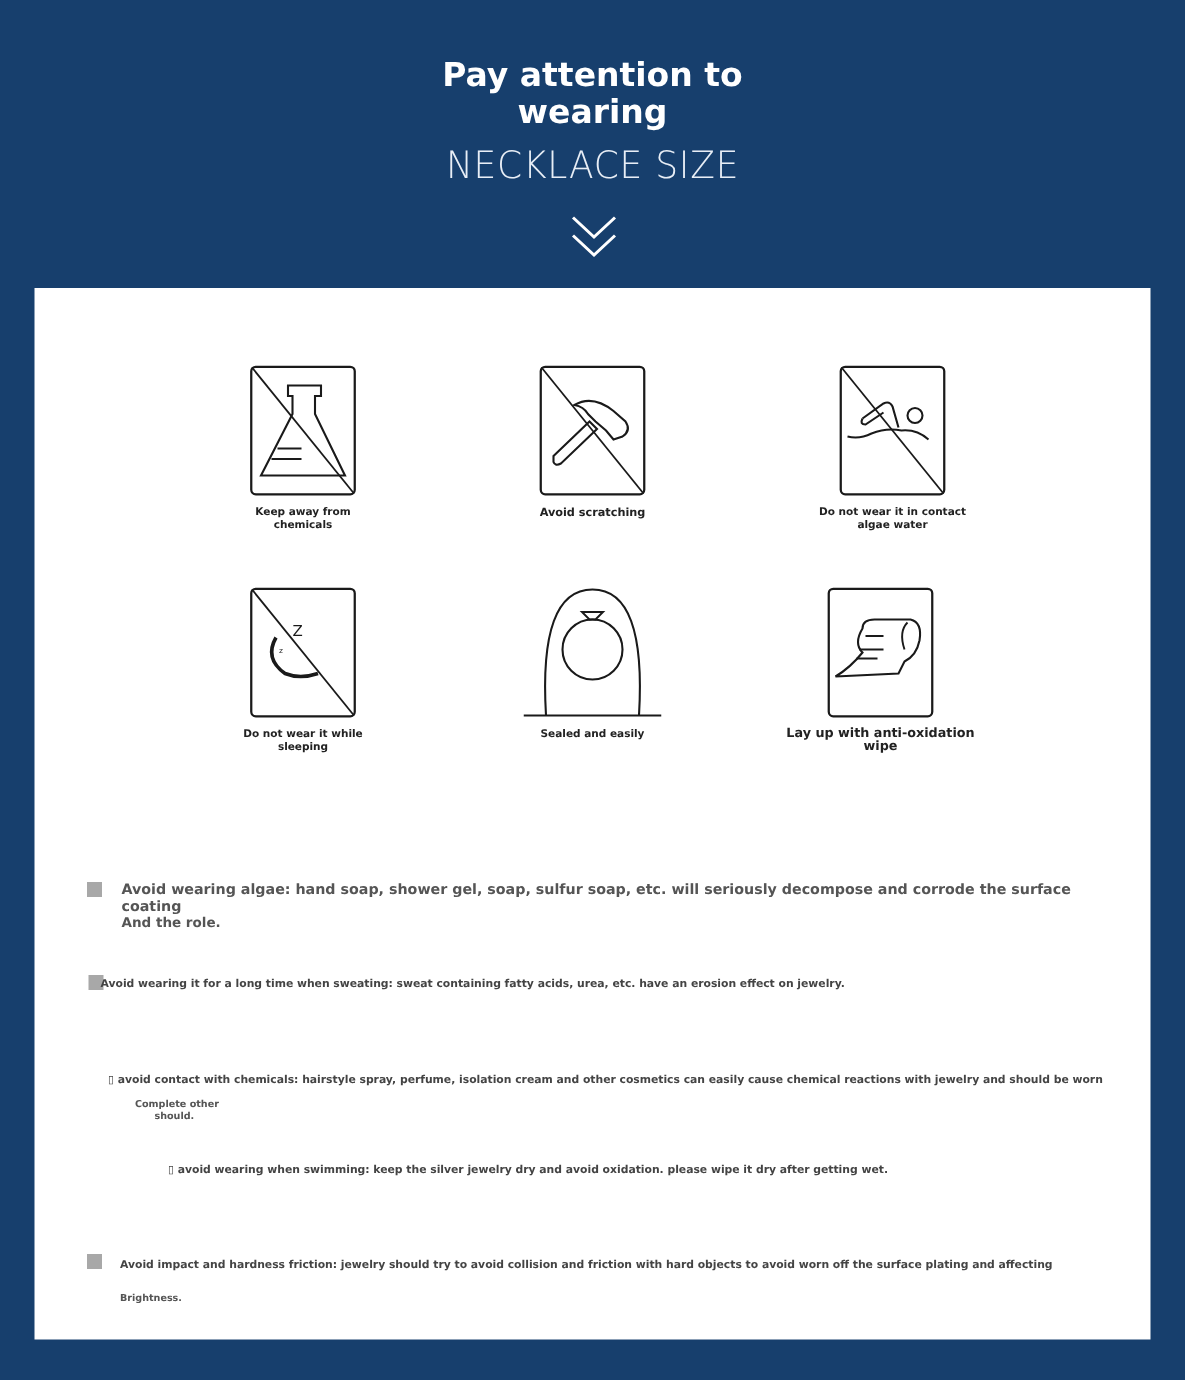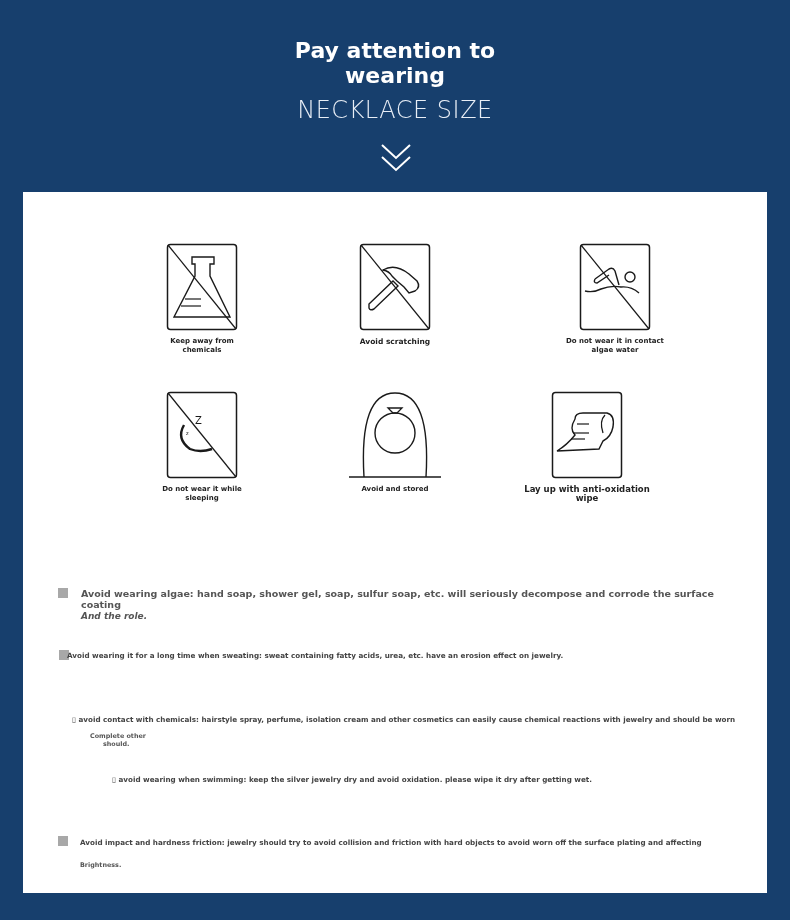--- a/index.html
+++ b/index.html
@@ -91,21 +91,21 @@
       <line x1="2" y1="2" x2="70" y2="86" stroke="#1a1a1a" stroke-width="1.2"></line>
       <path d="M10 61 L34 38 L39 43 L15 66 Q11 68 10 65 Z" fill="none" stroke="#1a1a1a" stroke-width="1.4"></path>
       <path d="M24 27 Q36 20 50 31 L58 38 Q62 44 56 48 L50 50 L45 44 L38 38 L33 33 Q30 28 24 27 Z" fill="none" stroke="#1a1a1a" stroke-width="1.4"></path>
     </svg>
     <div class="icon-label medium">
       <div>Avoid scratching</div>
       <div></div>
     </div>
   </div>
 
-  <div class="icon-cell" style="left:512px; top:51px;">
+  <div class="icon-cell" style="left:492px; top:51px;">
     <svg width="72" height="88" viewBox="0 0 72 88">
       <rect x="1.5" y="1.5" width="69" height="85" rx="3" fill="none" stroke="#1a1a1a" stroke-width="1.5"></rect>
       <line x1="2" y1="2" x2="70" y2="86" stroke="#1a1a1a" stroke-width="1.2"></line>
       <path d="M16 36 L30 26 Q34 24 36 28 L40 42" fill="none" stroke="#1a1a1a" stroke-width="1.4"></path>
       <path d="M16 36 Q14 40 18 40 L30 32" fill="none" stroke="#1a1a1a" stroke-width="1.4"></path>
       <circle cx="51" cy="34" r="5" fill="none" stroke="#1a1a1a" stroke-width="1.4"></circle>
       <path d="M6 48 Q14 50 22 46 Q32 42 42 44 Q52 43 60 50" fill="none" stroke="#1a1a1a" stroke-width="1.4"></path>
     </svg>
     <div class="icon-label">
       <div>Do not wear it in contact</div>
@@ -128,21 +128,21 @@
   </div>
 
   <div class="icon-cell" style="left:292px; top:199px;">
     <svg width="92" height="88" viewBox="0 0 92 88">
       <path d="M15 86 Q10 2 46 2 Q82 2 77 86" fill="none" stroke="#1a1a1a" stroke-width="1.4"></path>
       <line x1="0" y1="86" x2="92" y2="86" stroke="#1a1a1a" stroke-width="1.4"></line>
       <circle cx="46" cy="42" r="20" fill="none" stroke="#1a1a1a" stroke-width="1.4"></circle>
       <path d="M39 17 H53 L48 22 H44 Z" fill="none" stroke="#1a1a1a" stroke-width="1.3"></path>
     </svg>
     <div class="icon-label">
-      <div>Avoid and stored</div>
+      <div>Sealed and easily</div>
       <div></div>
     </div>
   </div>
 
   <div class="icon-cell" style="left:484px; top:199px;">
     <svg width="72" height="88" viewBox="0 0 72 88">
       <rect x="1.5" y="1.5" width="69" height="85" rx="3" fill="none" stroke="#1a1a1a" stroke-width="1.5"></rect>
       <path d="M24 28 Q24 22 32 22 L56 22 Q64 24 62 36 Q60 46 52 50 L48 58 L6 60 Q16 54 24 44 Q18 38 24 28 Z" fill="none" stroke="#1a1a1a" stroke-width="1.4"></path>
       <path d="M54 24 Q48 30 52 42" fill="none" stroke="#1a1a1a" stroke-width="1.3"></path>
       <line x1="26" y1="33" x2="38" y2="33" stroke="#1a1a1a" stroke-width="1.2"></line>
@@ -150,21 +150,21 @@
       <line x1="20" y1="48" x2="34" y2="48" stroke="#1a1a1a" stroke-width="1.2"></line>
     </svg>
     <div class="icon-label large">
       <div>Lay up with anti-oxidation</div>
       <div>wipe</div>
     </div>
   </div>
 
   <div class="bullet" style="left:35px; top:396px;"></div>
   <div class="note n1" style="left:58px; top:396px; width:660px;">Avoid wearing algae: hand soap, shower gel, soap, sulfur soap, etc. will seriously decompose and corrode the surface coating</div>
-  <div class="note n1" style="left:58px; top:419px; font-size:9px;font-style:italic;">And the role.</div>
+  <div class="note n1" style="left:58px; top:419px; font-size:9px;">And the role.</div>
 
   <div class="bullet" style="left:36px; top:458px;"></div>
   <div class="note n-small" style="left:44px; top:459px; width:660px;">Avoid wearing it for a long time when sweating: sweat containing fatty acids, urea, etc. have an erosion effect on jewelry.</div>
 
   <div class="note n-small" style="left:49px; top:523px; width:680px;">▯ avoid contact with chemicals: hairstyle spray, perfume, isolation cream and other cosmetics can easily cause chemical reactions with jewelry and should be worn</div>
   <div class="note n-tiny" style="left:67px; top:540px;">
     <div>Complete other</div>
     <div style="padding-left:13px;">should.</div>
   </div>
 

